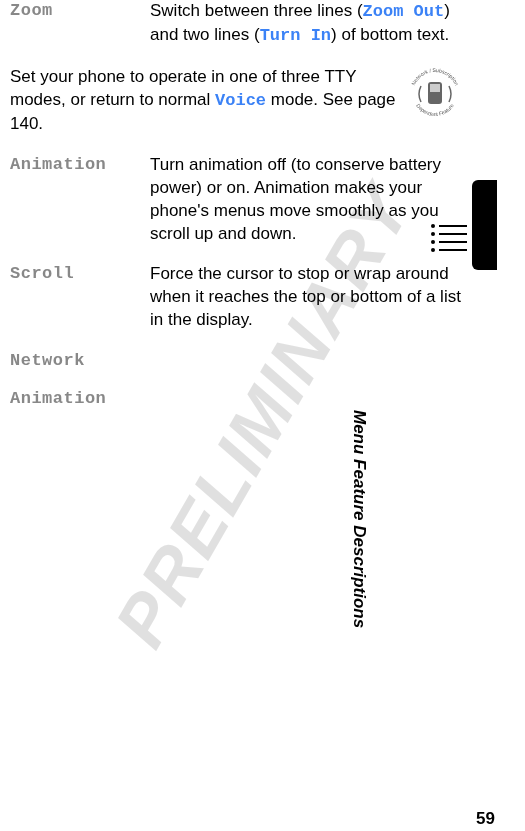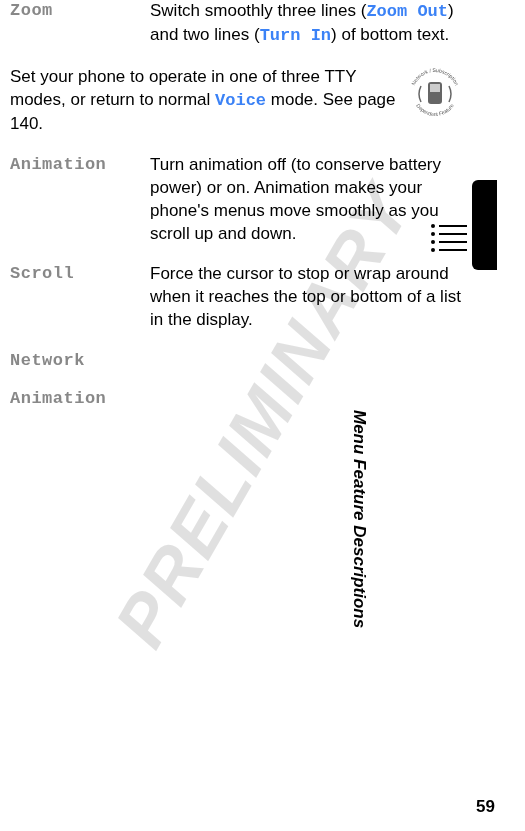--- a/index.html
+++ b/index.html
@@ -109,37 +109,37 @@
       transform: rotate(90deg);
       transform-origin: left top;
       font-family: Arial, sans-serif;
       font-weight: bold;
       font-style: italic;
       font-size: 17px;
       white-space: nowrap;
     }
     .page-num {
       position: absolute;
-      bottom: 14px;
+      bottom: 2px;
       right: 30px;
       font-weight: bold;
       font-size: 17px;
     }
   </style>
 </head>
 <body>
 
 <div class="watermark">PRELIMINARY</div>
 
 <div class="content">
 
   <div class="row">
     <div class="label">Zoom</div>
     <div class="desc">
-      <span>Switch smoothly three lines (</span><span class="mono">Zoom Out</span><span>) and two lines (</span><span class="mono">Turn In</span><span>) of bottom text.</span>
+      <span>Switch between three lines (</span><span class="mono">Zoom Out</span><span>) and two lines (</span><span class="mono">Turn In</span><span>) of bottom text.</span>
     </div>
   </div>
 
   <div class="row">
     <div class="desc">
       <svg class="feature-icon" viewBox="0 0 60 60">
         <defs>
           <path id="topArc" d="M 8 30 A 22 22 0 0 1 52 30" fill="none"></path>
           <path id="botArc" d="M 8 30 A 22 22 0 0 0 52 30" fill="none"></path>
         </defs>

